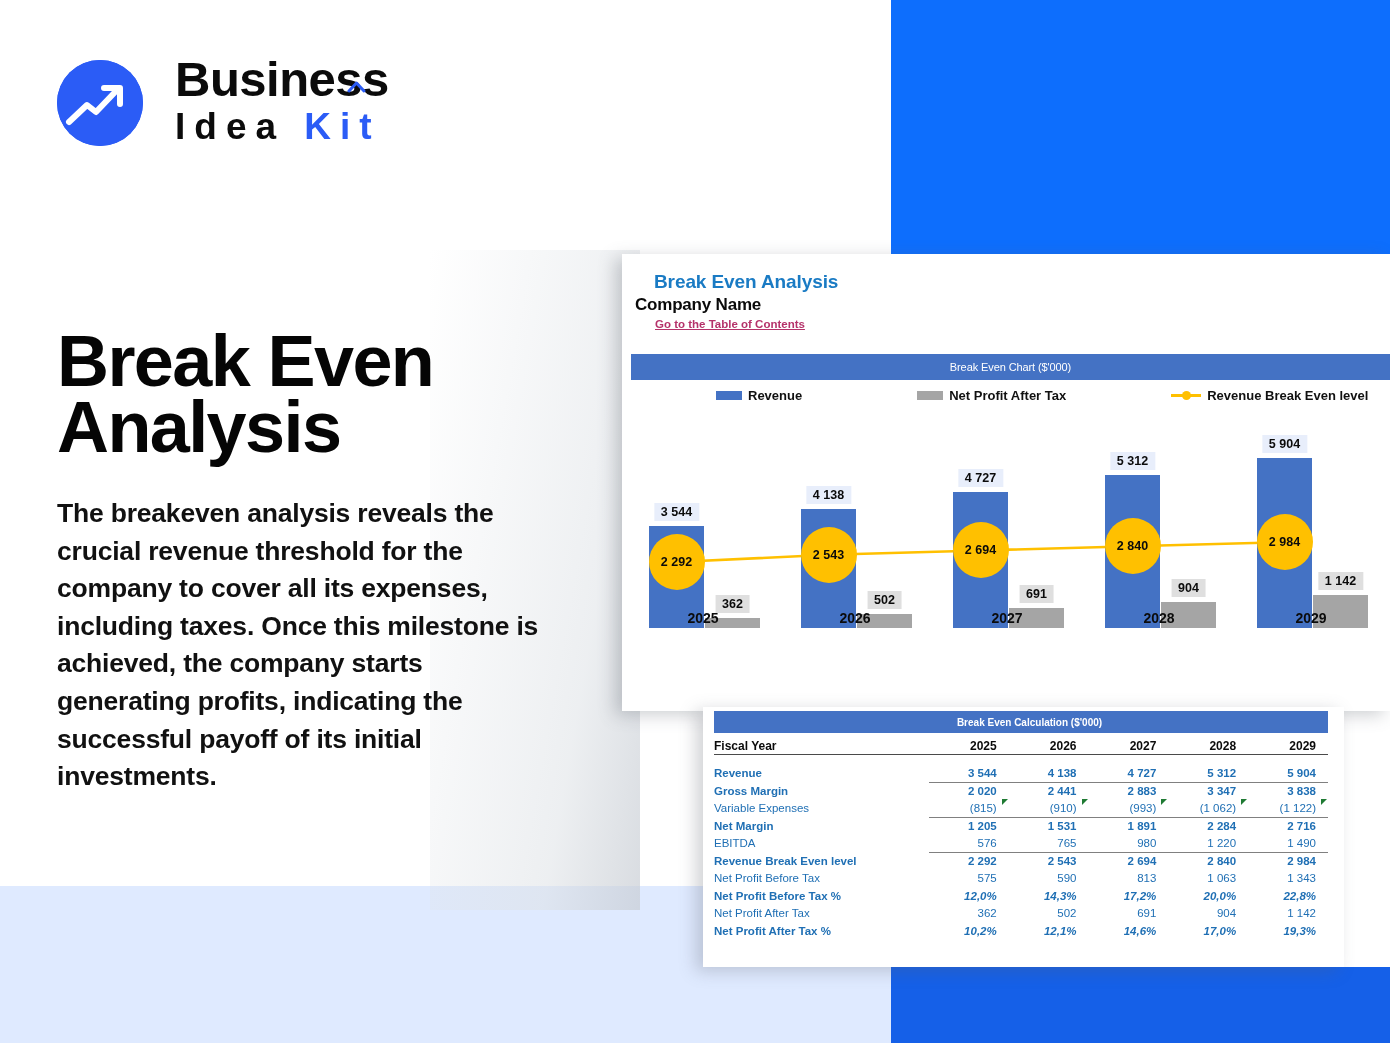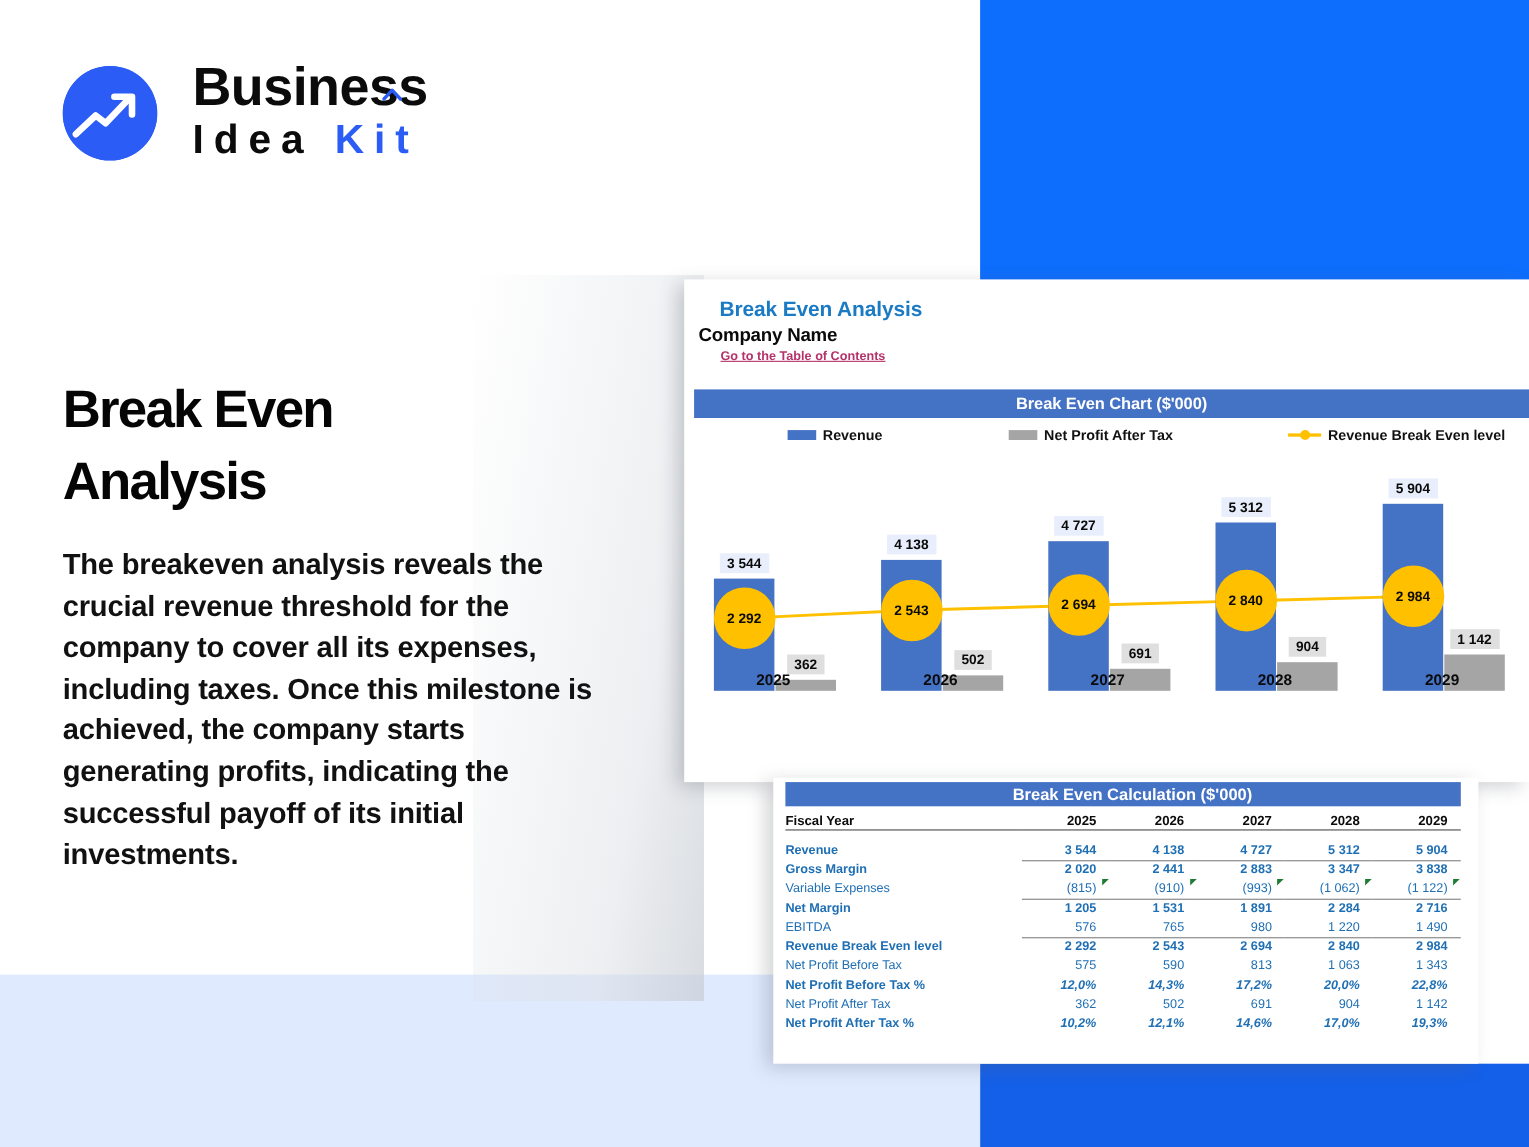--- a/index.html
+++ b/index.html
@@ -46,22 +46,22 @@
     position: absolute; left: 172px; top: -3px; width: 19px; height: 13px;
   }
   .logo-line2 {
     font-size: 37px; font-weight: 700; letter-spacing: 9px; color: #0b0b0b;
     line-height: 42px; white-space: nowrap;
   }
   .logo-line2 .kit { color: #2b5cf6; }
 
   
   .page-title {
-    position: absolute; left: 57px; top: 340px; width: 470px;
-    font-size: 48px; font-weight: 800; line-height: 66px;
+    position: absolute; left: 57px; top: 328px; width: 470px;
+    font-size: 72px; font-weight: 800; line-height: 66px;
     letter-spacing: -1.6px; color: #050505;
   }
   .page-body {
     position: absolute; left: 57px; top: 495px; width: 490px;
     font-size: 26.5px; font-weight: 700; line-height: 37.6px;
     letter-spacing: -.2px; color: #111;
   }
 
   
   .chart-panel {
@@ -79,21 +79,21 @@
   }
   .sheet-toc {
     position: absolute; left: 13px; top: 64px;
     font-size: 11.5px; font-weight: 700; color: #b5326a;
     text-decoration: underline; cursor: pointer; margin-left: 20px;
   }
   .chart-band {
     position: absolute; left: 9px; top: 100px; width: 759px; height: 26px;
     background: #4472c4;
     display: flex; align-items: center; justify-content: center;
-    color: #fff; font-size: 15px; font-weight: 700; letter-spacing: -.1px;
+    color: #fff; font-size: 11px; font-weight: 400; letter-spacing: -.1px;
   }
   .legend {
     position: absolute; left: 9px; top: 128px; width: 759px; height: 26px;
     display: flex; align-items: center;
   }
   .legend-item { display: flex; align-items: center; font-size: 13px; font-weight: 700; color: #111; }
   .lg1 { margin-left: 85px; }
   .lg2 { margin-left: 115px; }
   .lg3 { margin-left: 105px; }
   .swatch { width: 26px; height: 9px; margin-right: 6px; }
@@ -131,21 +131,21 @@
 
   
   .table-panel {
     position: absolute; left: 703px; top: 707px; width: 641px; height: 260px;
     background: #fff;
     box-shadow: -7px 4px 16px rgba(90,95,105,.28);
   }
   .tbl-band {
     position: absolute; left: 11px; top: 4px; width: 614px; height: 22px;
     background: #4472c4; display: flex; align-items: center; justify-content: center;
-    color: #fff; font-size: 15px; font-weight: 700; padding-left: 17px;
+    color: #fff; font-size: 10px; font-weight: 700; padding-left: 17px;
   }
   table.calc {
     position: absolute; left: 11px; top: 30px; width: 614px;
     border-collapse: collapse;
     font-size: 11.5px; color: #1f6fb4;
   }
   table.calc th, table.calc td { padding: 0; height: 17.5px; vertical-align: middle; }
   table.calc th.lbl, table.calc td.lbl { text-align: left; width: 210px; }
   table.calc th.num, table.calc td.num { text-align: right; width: 78px; padding-right: 12px; position: relative; }
   .hdr-year { color: #0b0b0b; font-weight: 700; font-size: 12px; }

